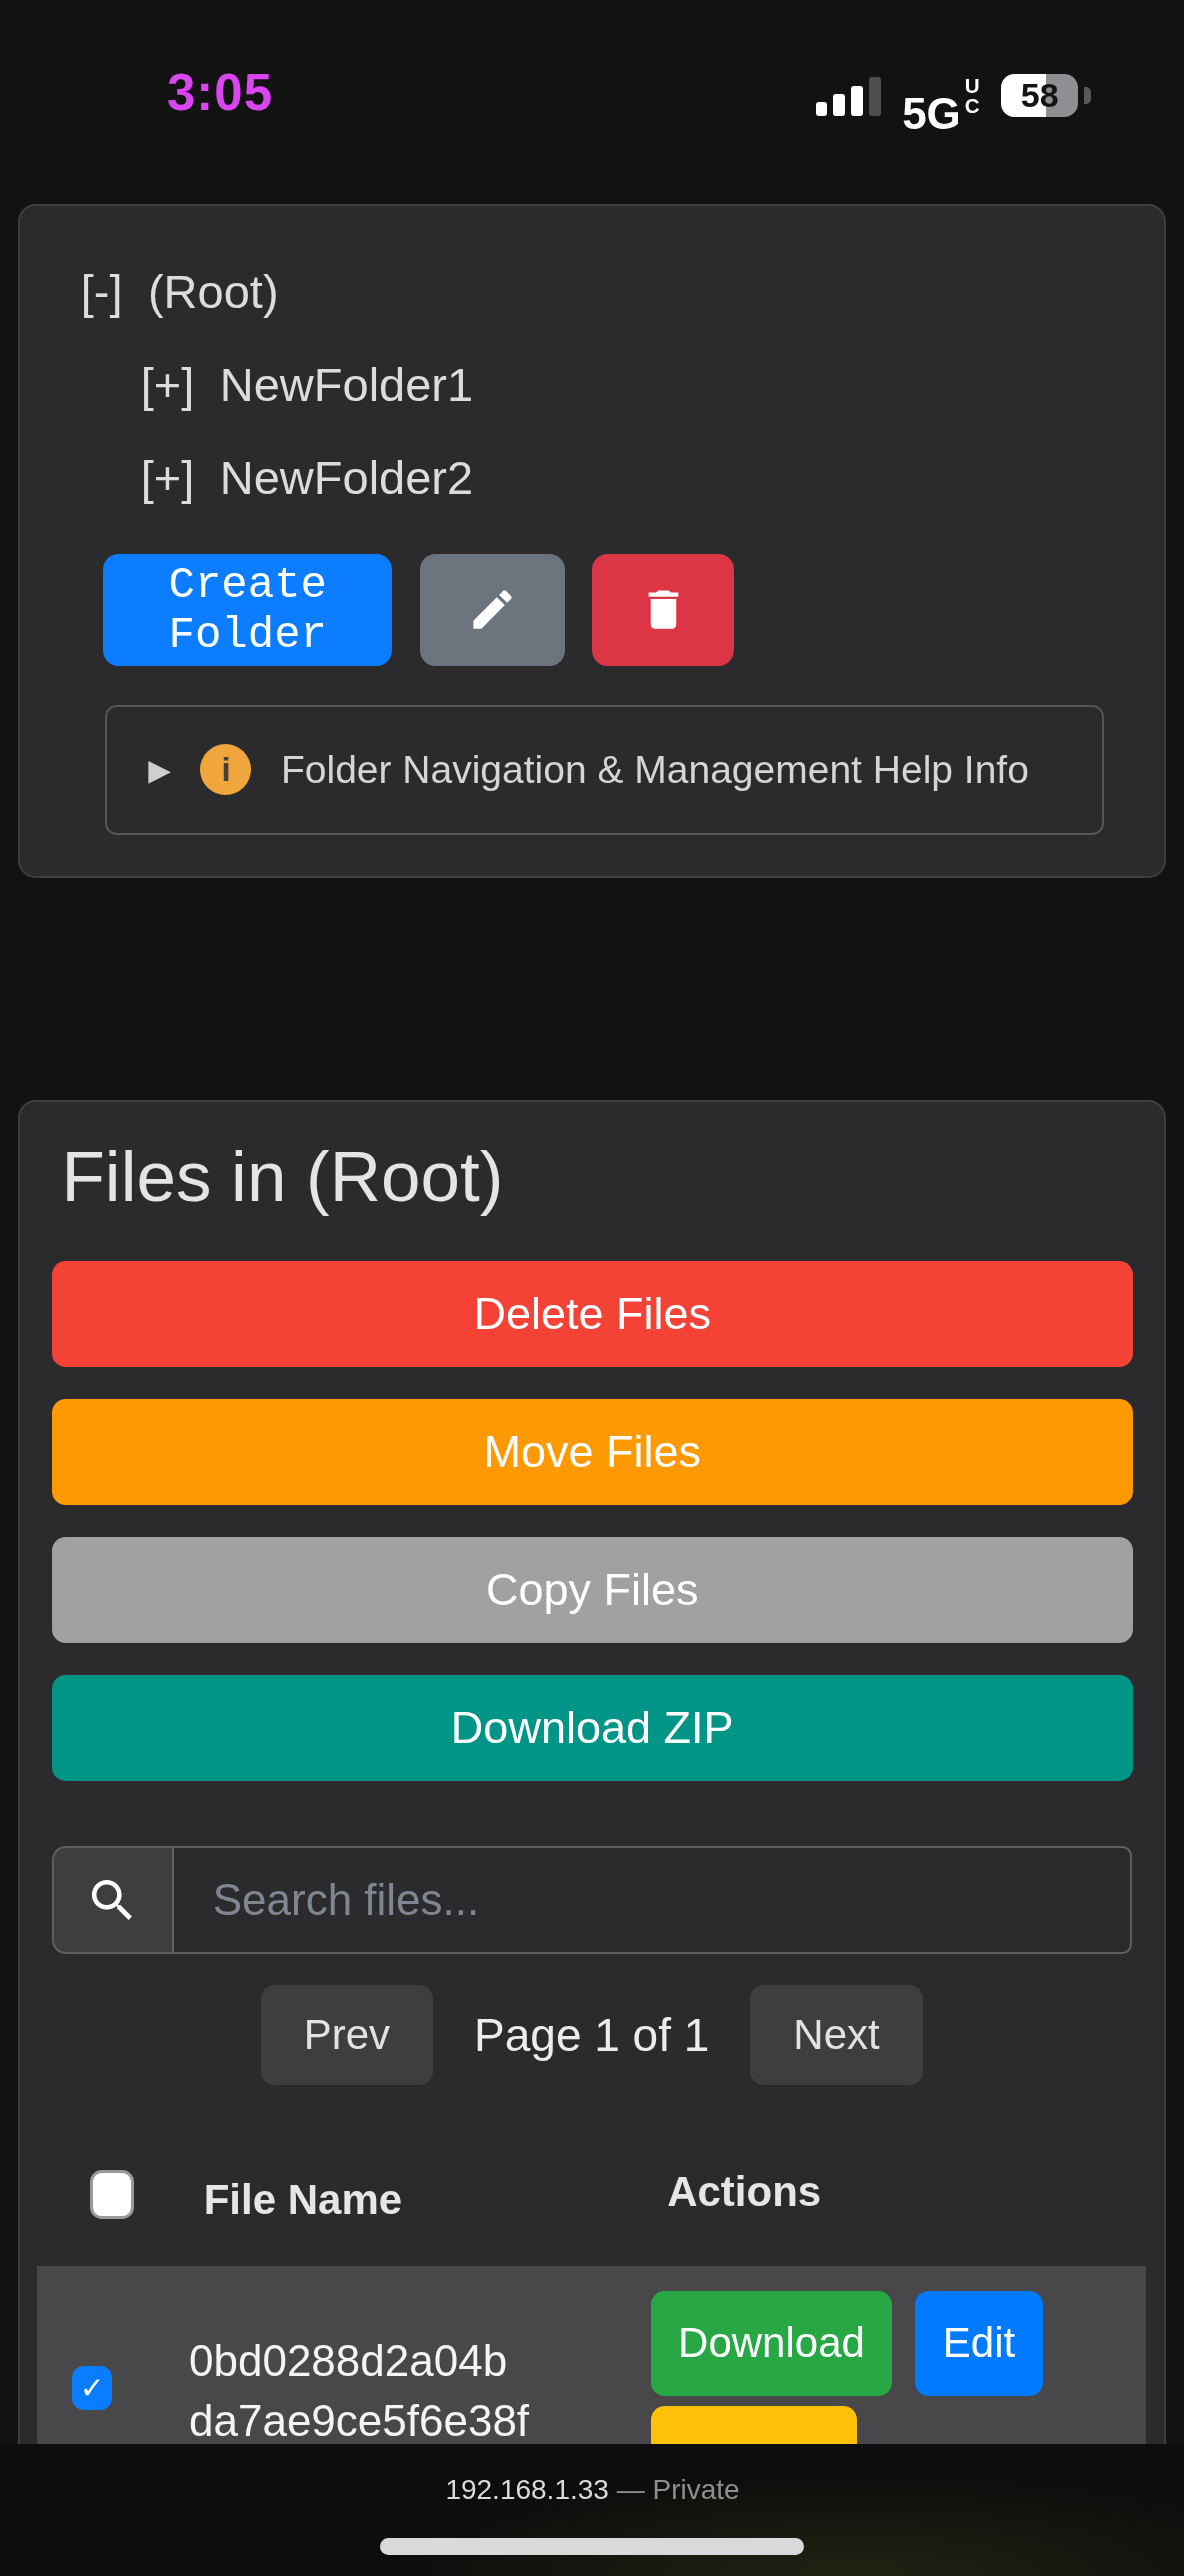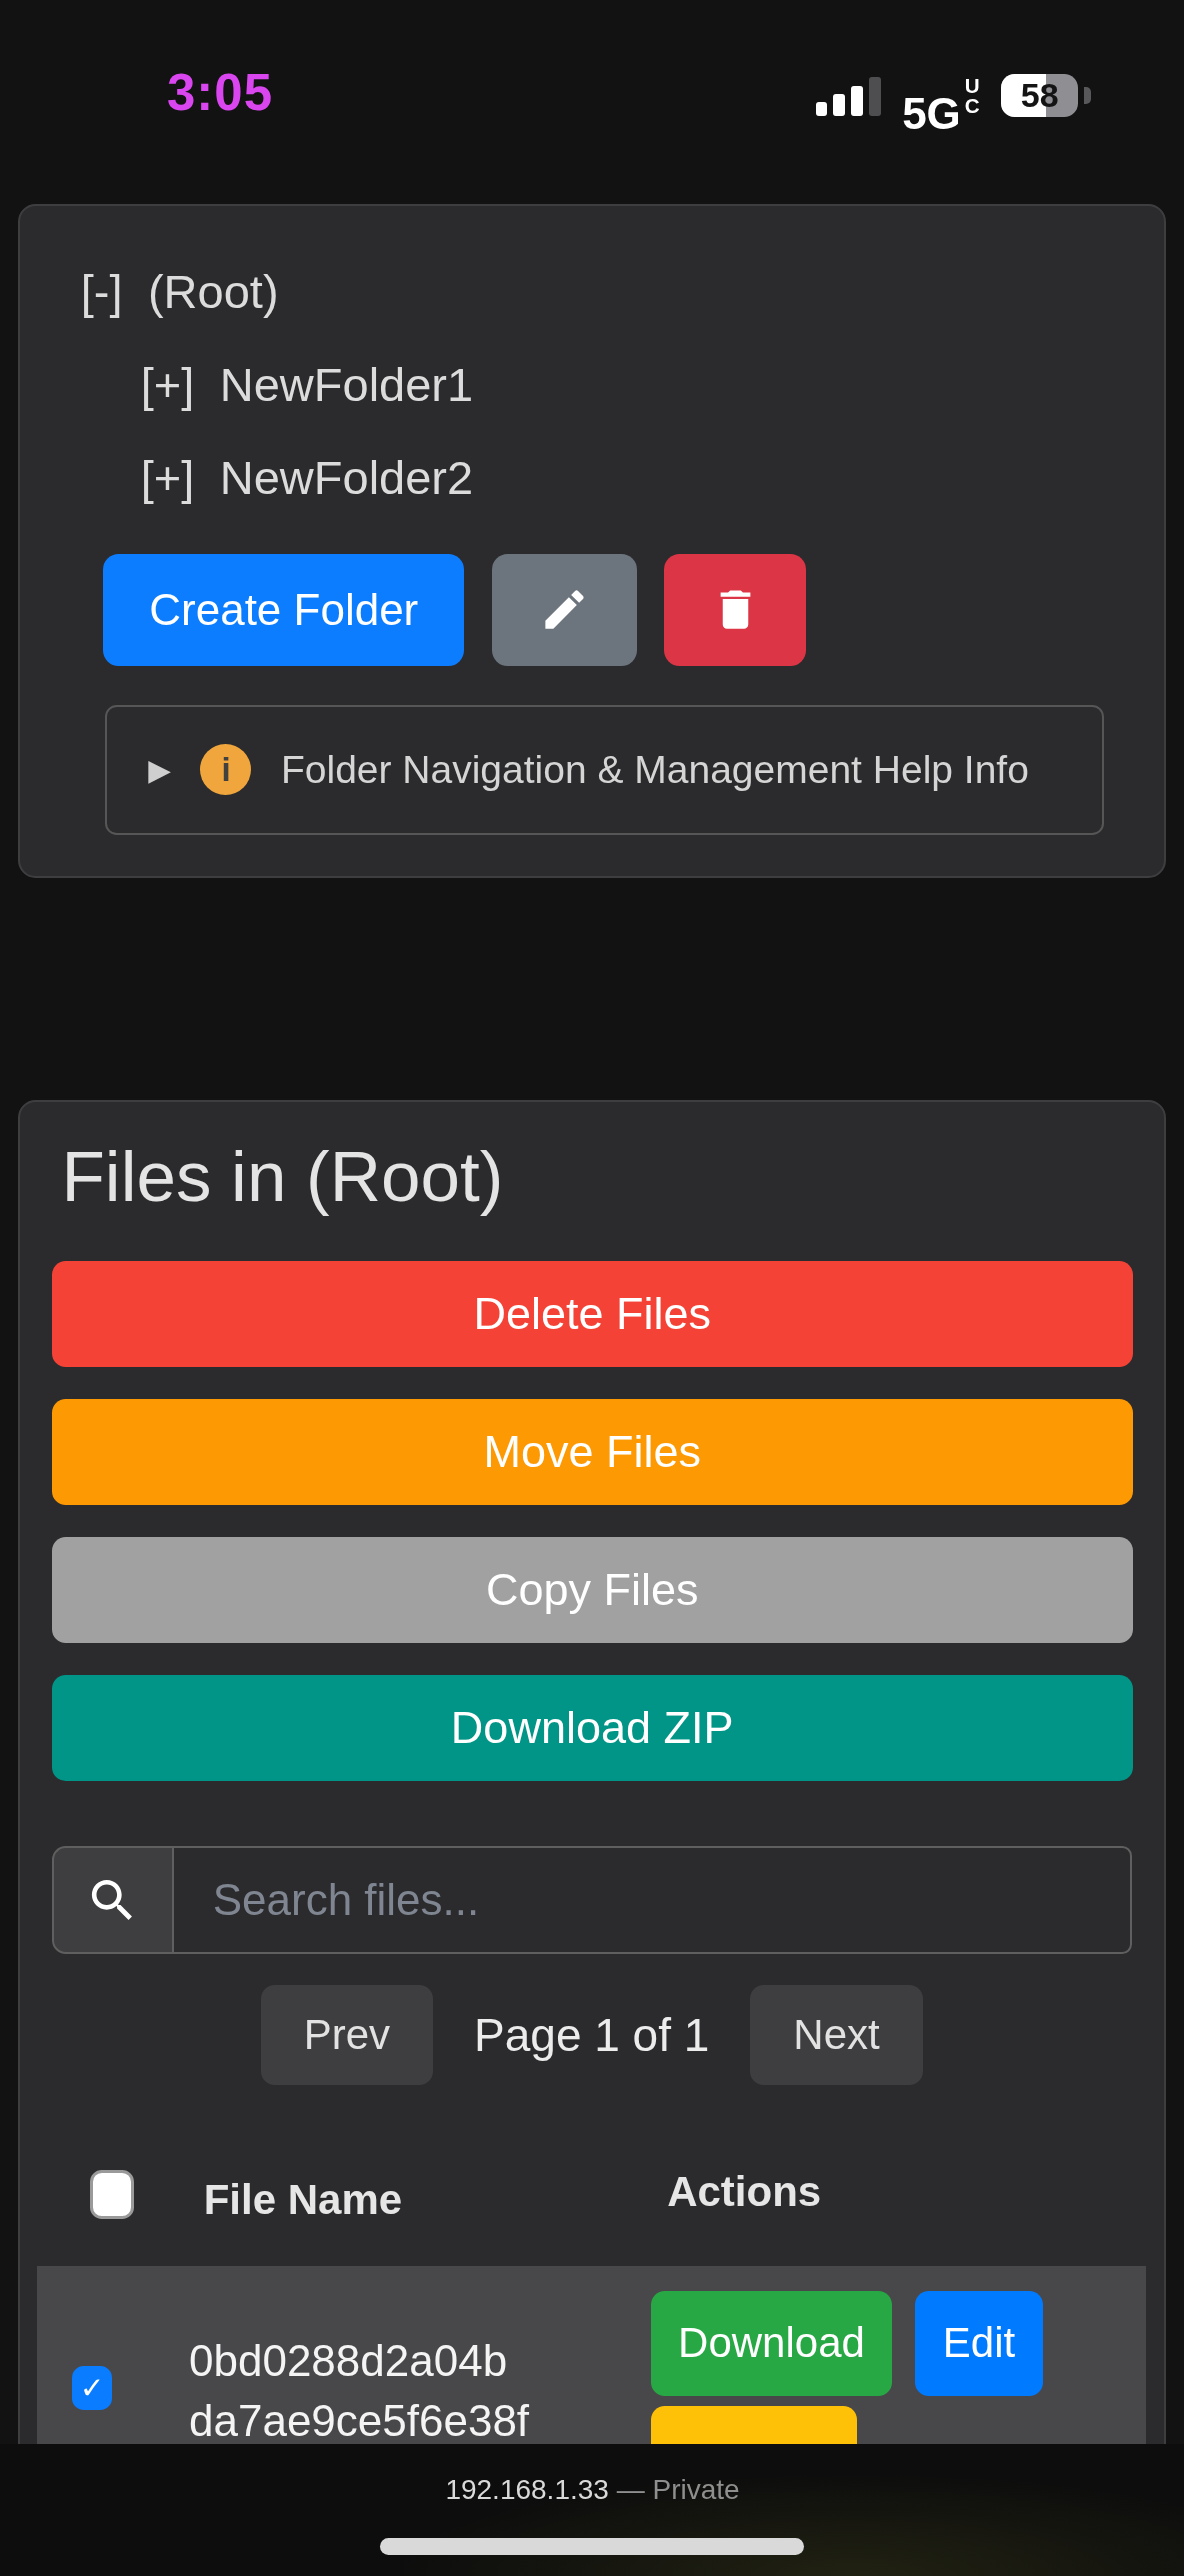--- a/index.html
+++ b/index.html
@@ -31,22 +31,22 @@
   .card1-title{font-size:62px;font-weight:700;color:#e3e3e3;}
   .card1-body{padding:39px 59px 41px 61px;}
 
   .tree{font-size:47px;color:#dcdcdc;}
   .tree-row{height:93px;display:flex;align-items:center;gap:25.5px;}
   .tree-row.lvl1{padding-left:60px;}
   .tree-toggle{color:#dcdcdc;}
 
   .folder-btns{display:flex;gap:27.5px;margin:29.5px 0 0 22.6px;}
   .btn{border:none;border-radius:15.7px;color:#fff;display:flex;align-items:center;justify-content:center;cursor:pointer;}
-  .btn-create{width:361px;height:112px;background:#0d7dff;font-size:44px;font-weight:400;
-              font-family:Liberation Sans, sans-serif;}
+  .btn-create{width:289px;height:112px;background:#0d7dff;font-size:44px;font-weight:400;
+              font-family:Liberation Mono, monospace;}
   .btn-edit-folder{width:145px;height:112px;background:#6c757d;}
   .btn-del-folder{width:142px;height:112px;background:#dc3545;}
   .btn svg{width:51px;height:51px;fill:#fff;}
 
   .help-box{margin:39px 0 0 24.6px;width:999px;height:130px;border:2px solid #565656;border-radius:11.8px;
             display:flex;align-items:center;padding-left:41px;box-sizing:border-box;gap:29.5px;}
   .help-tri{font-size:29.5px;color:#cfcfcf;}
   .help-info-ic{width:51px;height:51px;border-radius:50%;background:#f0a63c;display:flex;
                 align-items:center;justify-content:center;font-size:33px;font-weight:800;color:#41423f;}
   .help-label{font-size:39px;color:#d5d5d5;}

